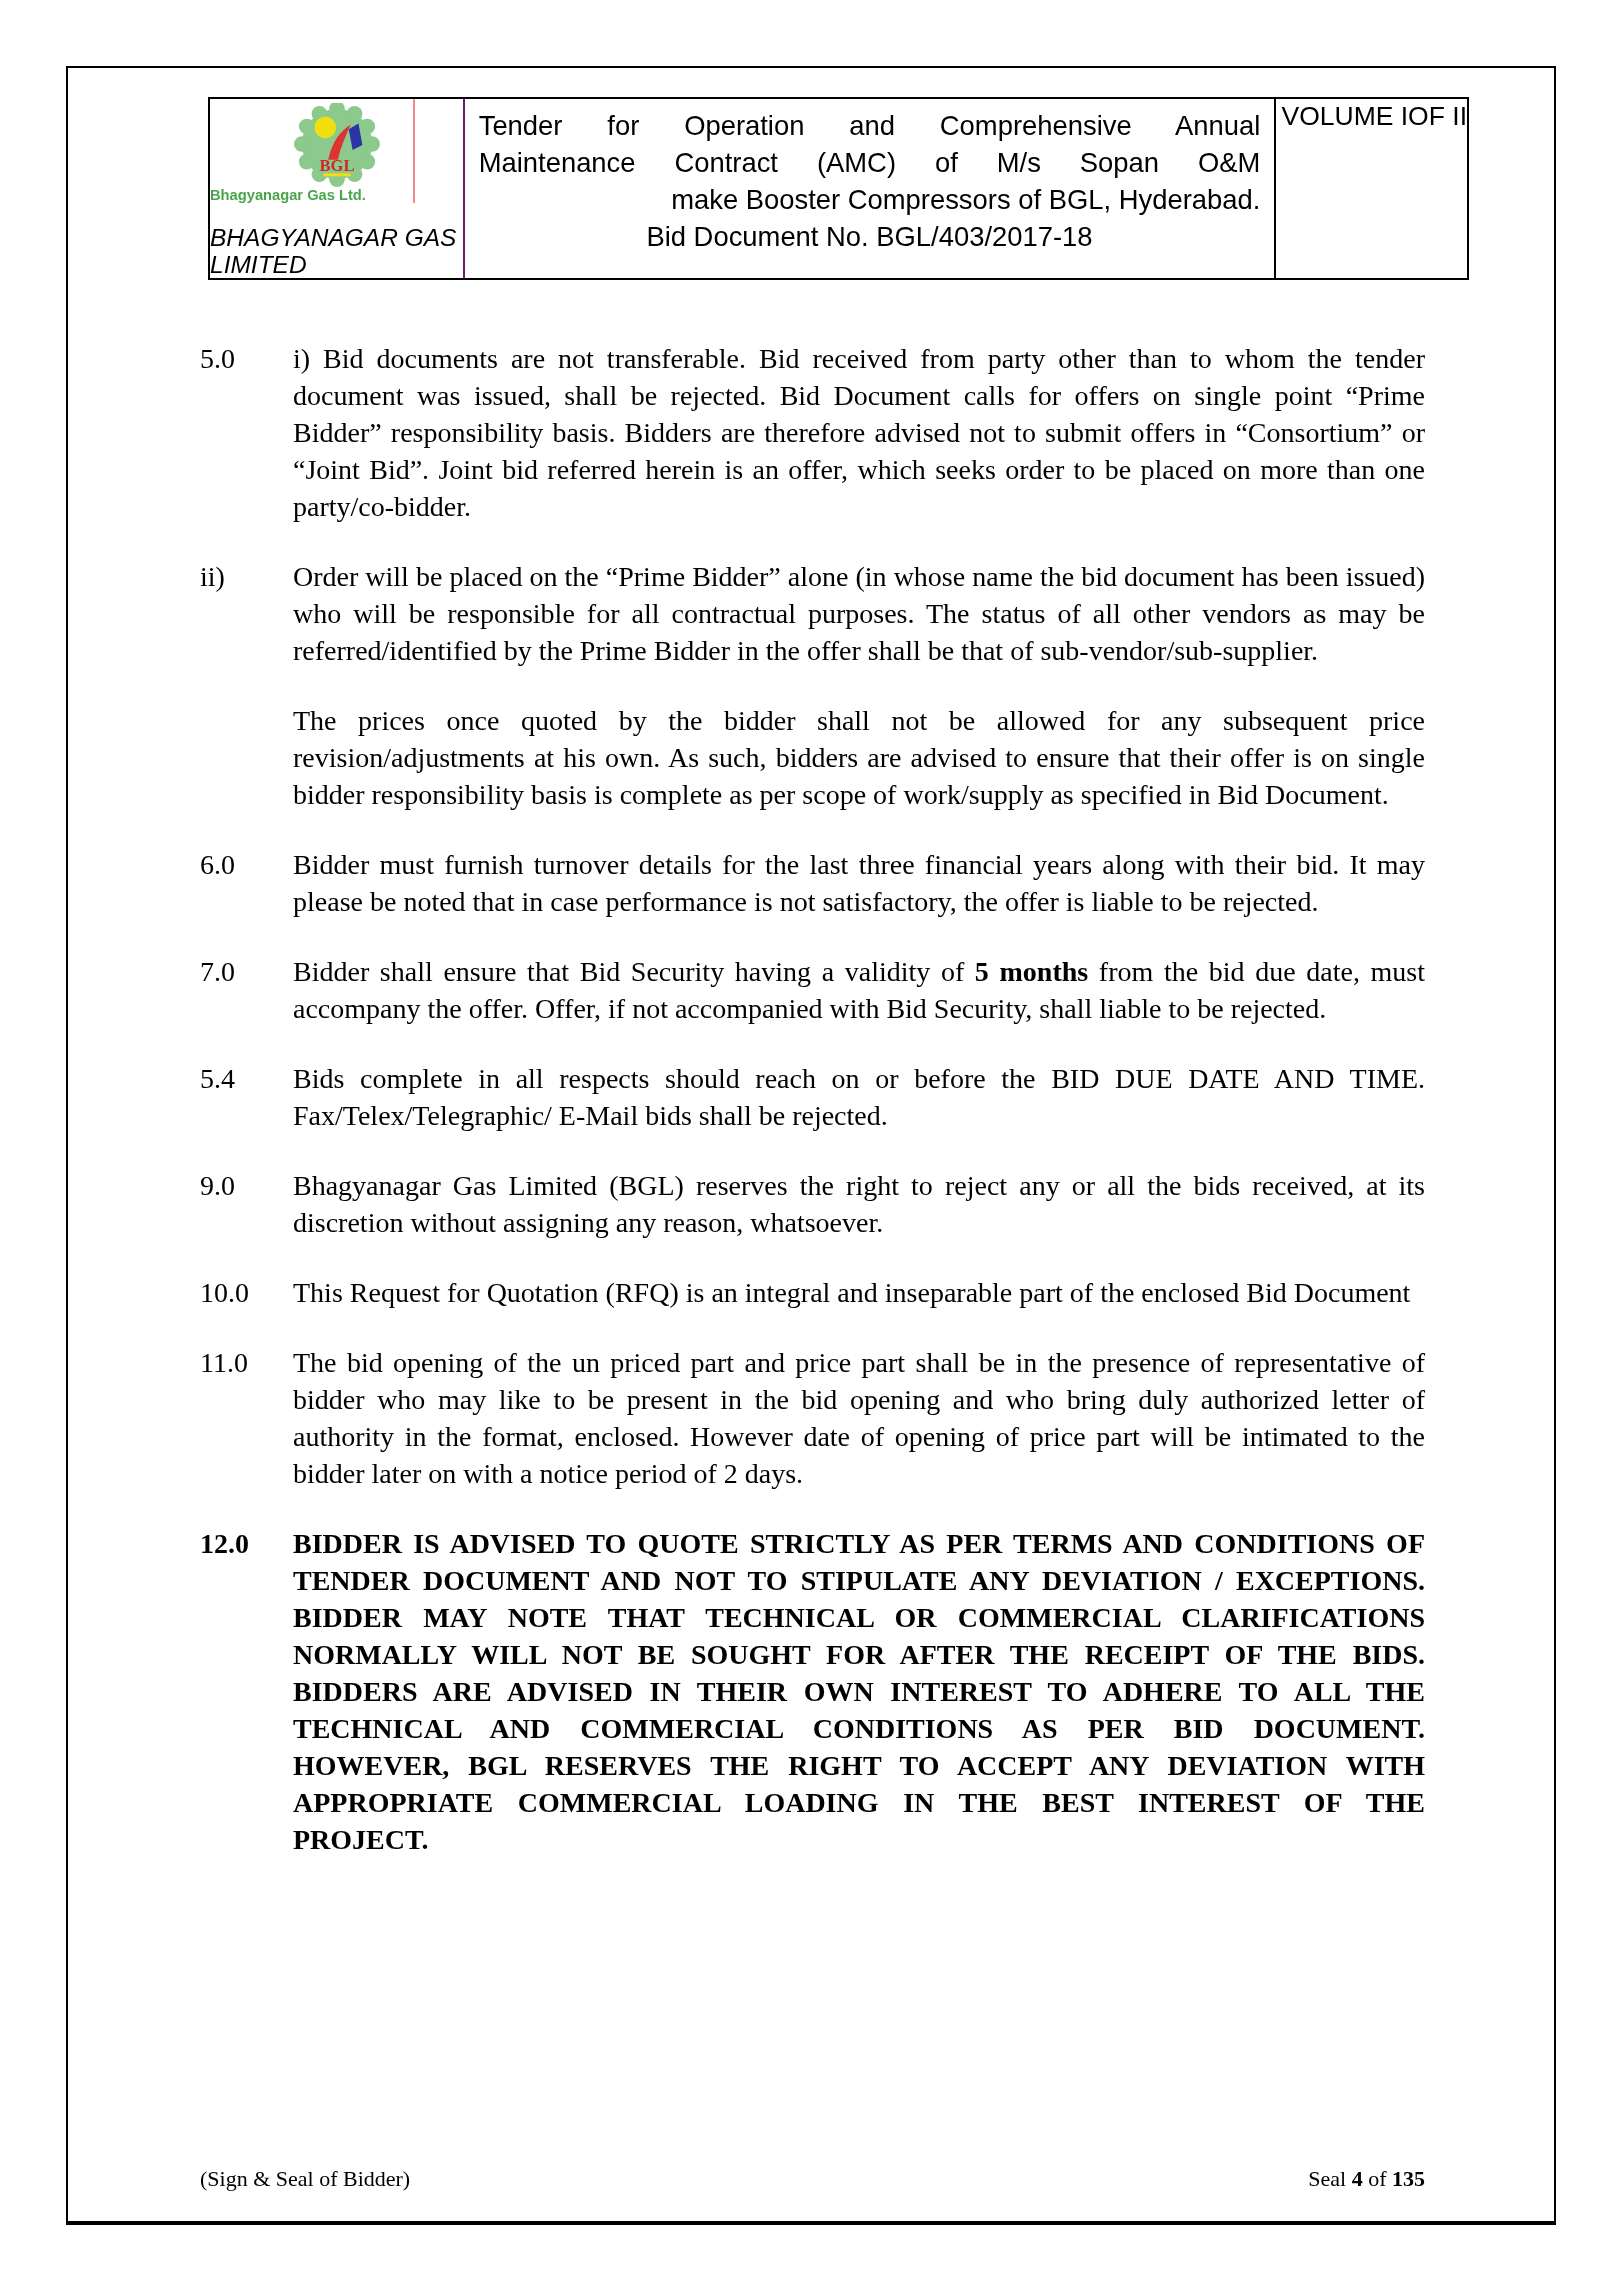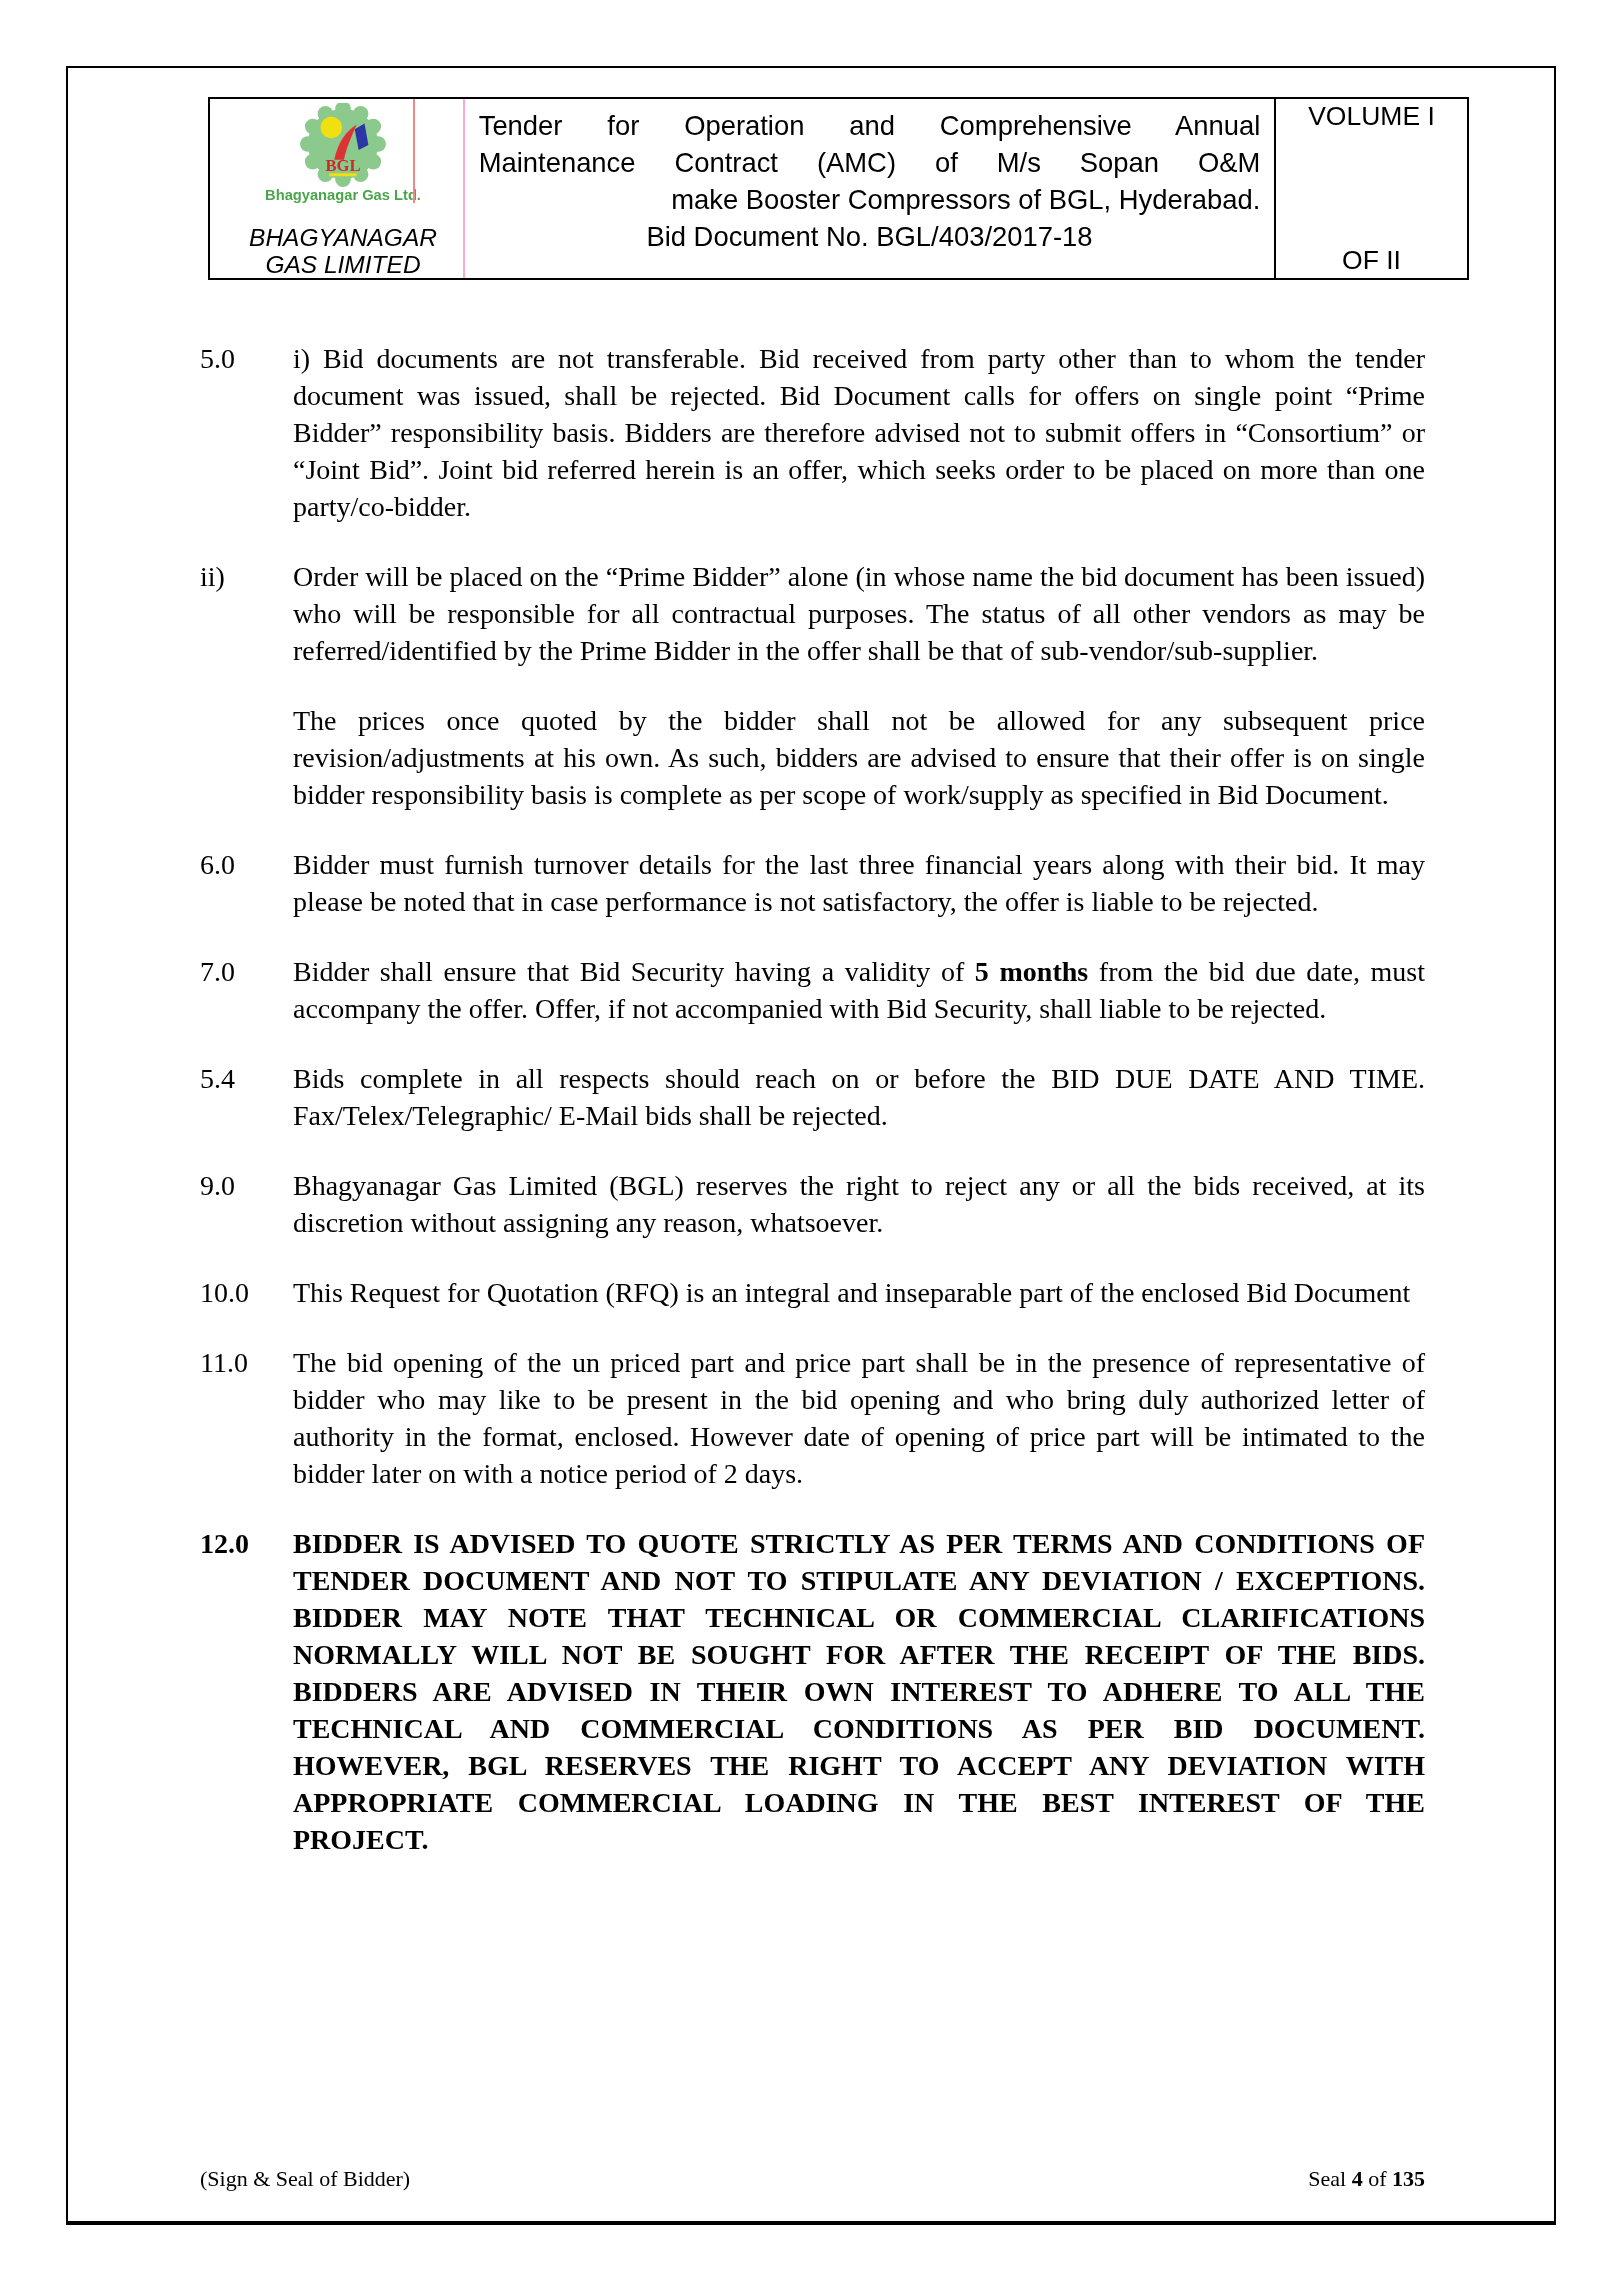--- a/index.html
+++ b/index.html
@@ -13,39 +13,38 @@
     position:absolute;left:66px;top:66px;width:1490px;height:2159px;
     box-sizing:border-box;
     border:2.9px solid #000;border-bottom-width:4.9px;
   }
   
   .header-table{
     position:absolute;left:140px;top:29px;width:1261px;
     display:flex;box-sizing:border-box;border:2px solid #000;
   }
   .logo-cell{
-    width:255px;flex:none;box-sizing:border-box;border-right:2px solid #f9a8d4;
-    position:relative;text-align:center;padding-top:3.9px;
+    width:255px;flex:none;box-sizing:border-box;border-right:2px solid #701a75;
+    position:relative;text-align:left;padding-top:3.9px;
     font-family:"Liberation Sans", sans-serif;
-    padding-left:13px;
   }
   .red-line{position:absolute;top:0;left:203px;width:2px;height:104px;background:var(--red_divider,#f08a8a);}
   .logo-svg{display:block;margin:0 auto;}
   .logo-sub{font-size:14.7px;line-height:16.7px;color:var(--logo_subtext_green,#4aa54a);font-weight:bold;}
   .company{font-size:24.5px;line-height:27.4px;margin-top:20px;color:#000;font-style:italic;}
   .title-cell{
     flex:1;box-sizing:border-box;padding:7.8px 13.7px;
     font-family:"Liberation Sans", sans-serif;font-size:27.4px;line-height:37px;
   }
   .tl0,.tl1{text-align:justify;text-align-last:justify;}
   .tl2{text-align:right;}
   .tl3{text-align:center;}
   .volume-cell{
     width:193px;flex:none;box-sizing:border-box;border-left:2px solid #000;
-    display:flex;flex-direction:column;justify-content:space-between;text-align:center;
+    display:flex;flex-direction:row;justify-content:flex-end;text-align:center;
     font-family:"Liberation Sans", sans-serif;font-size:26.5px;line-height:35px;
   }
   
   .body-sections{
     position:absolute;left:132px;top:272px;width:1225px;
     font-size:28px;line-height:37px;
   }
   .section{display:flex;margin-bottom:33px;}
   .section.bold{font-weight:bold;}
   .section-num{width:93px;flex:none;}

